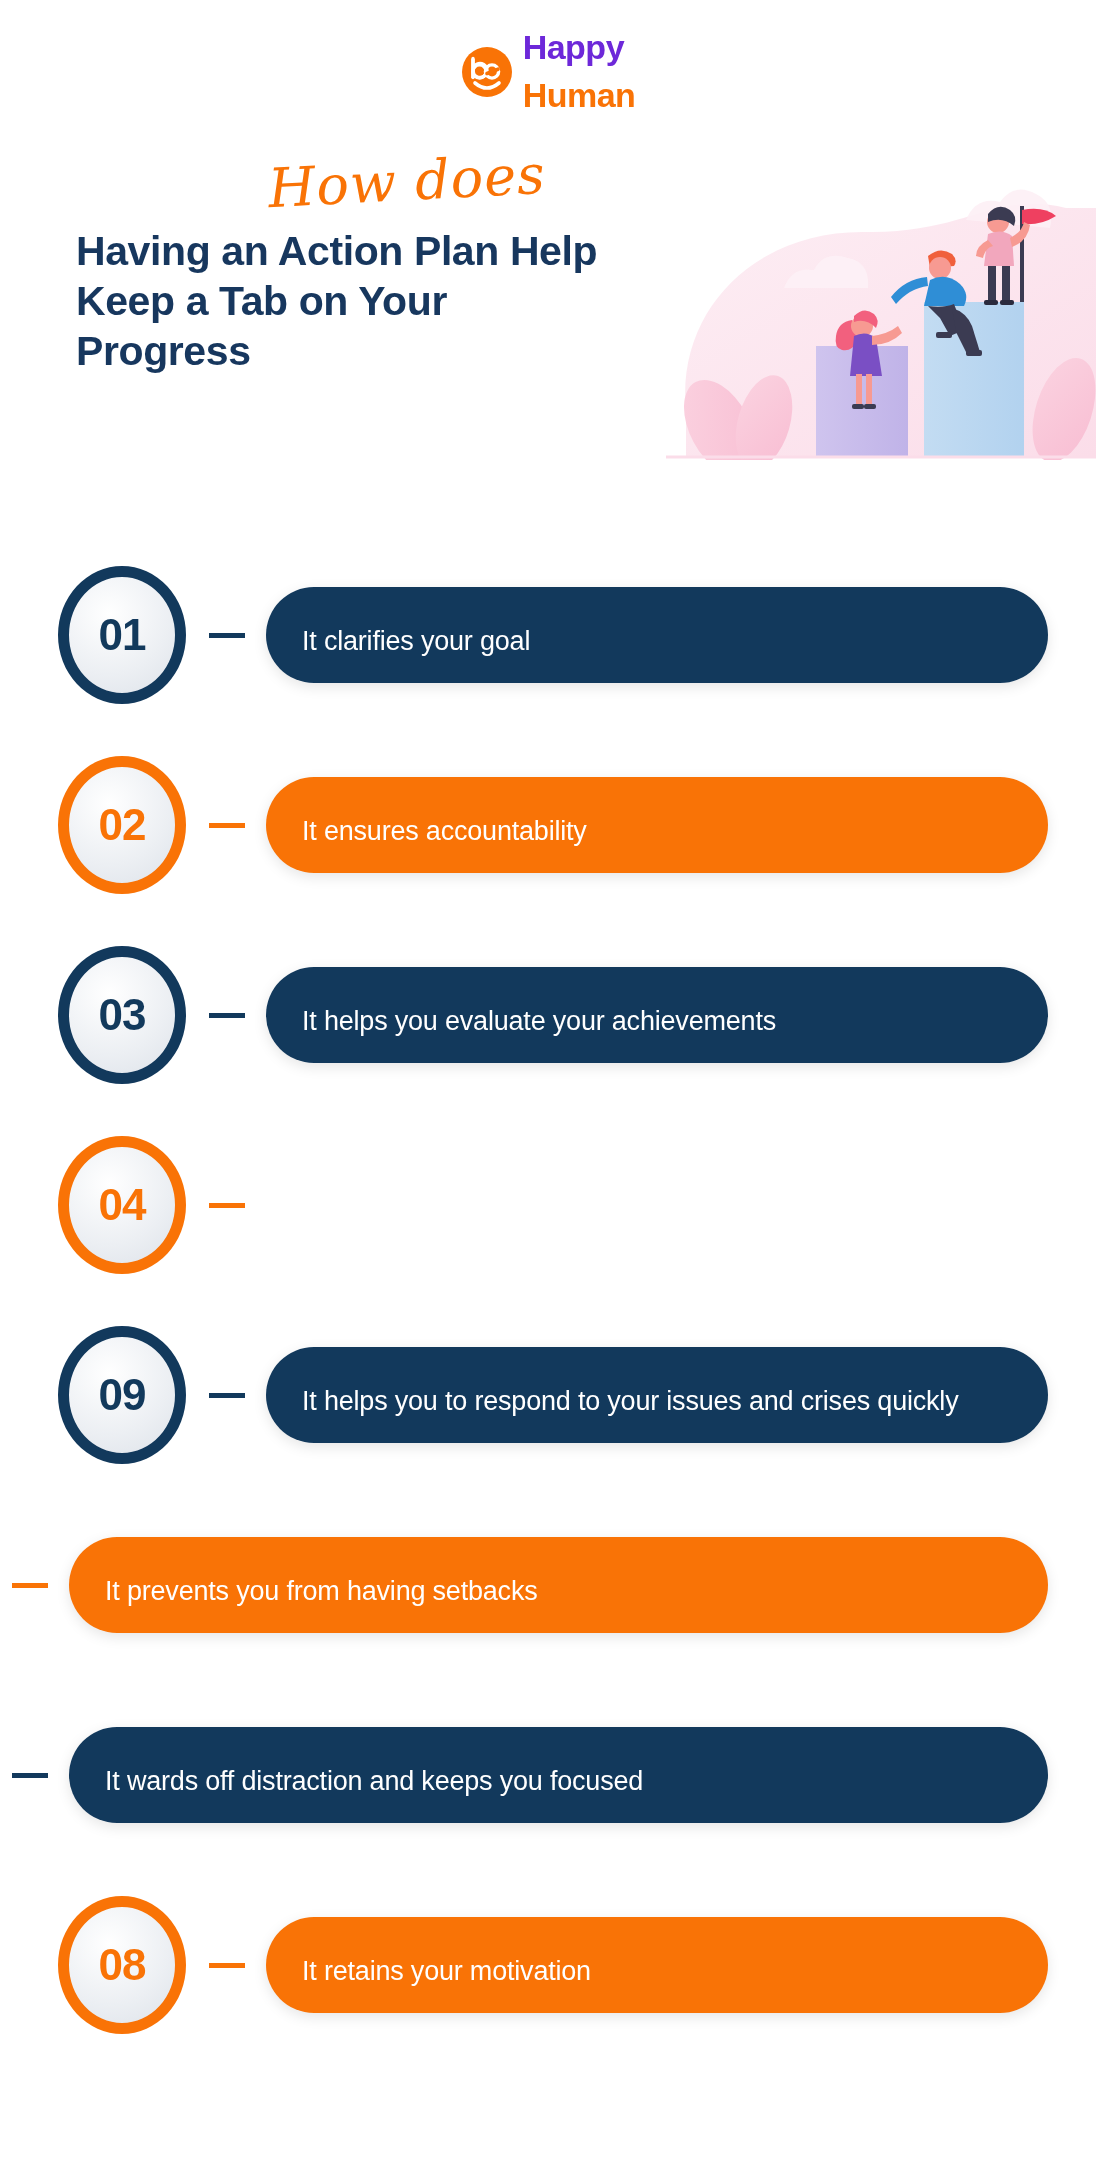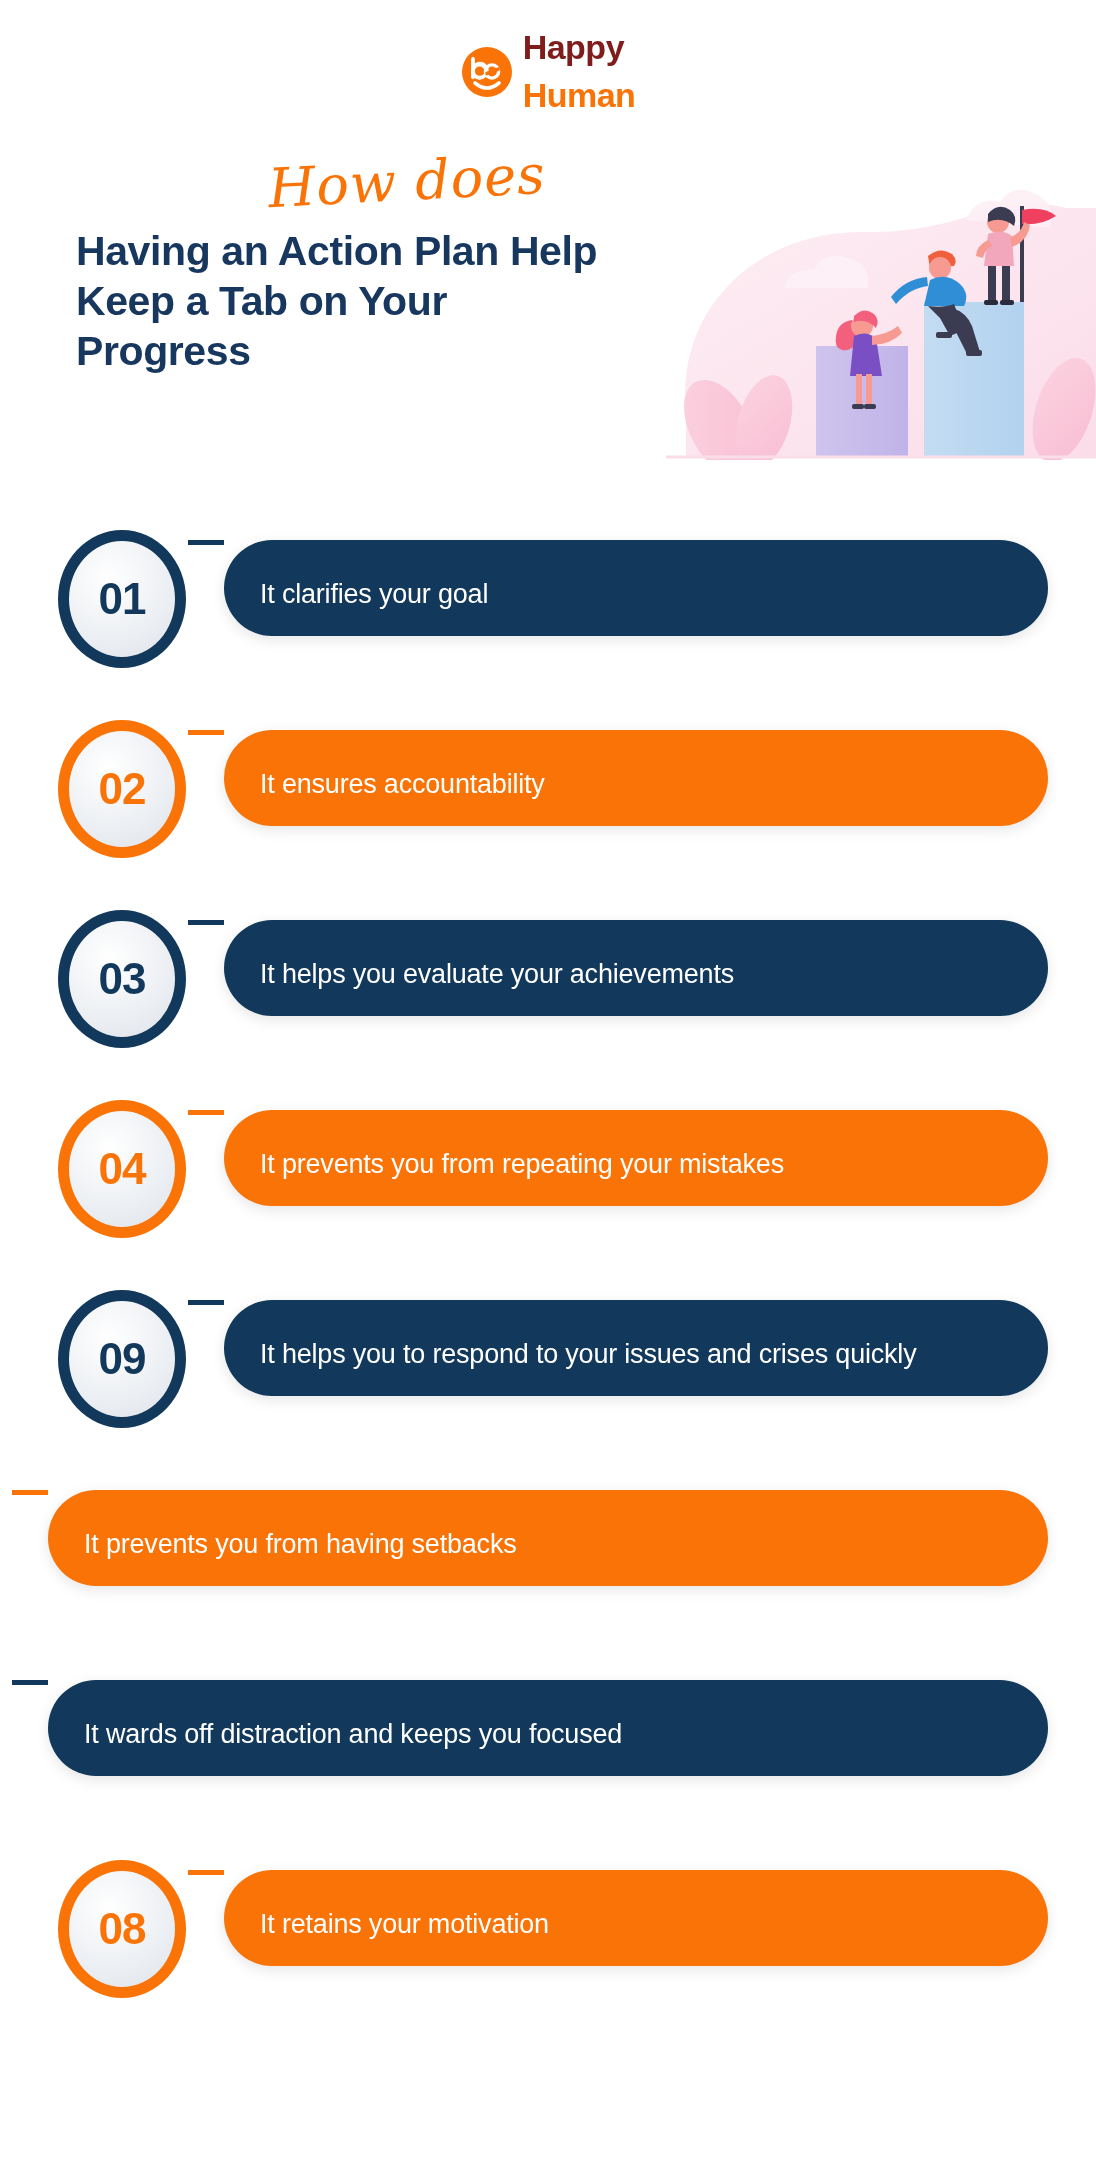--- a/index.html
+++ b/index.html
@@ -41,21 +41,21 @@
     position: relative;
   }
   .logo-words {
     display: flex;
     flex-direction: column;
     line-height: 0.92;
   }
   .logo-happy {
     font-size: 34px;
     font-weight: bold;
-    color: #7f1d1d;
+    color: #6d28d9;
     letter-spacing: -0.5px;
   }
   .logo-human {
     font-size: 34px;
     font-weight: bold;
     color: #f97306;
     letter-spacing: -0.5px;
     margin-top: 17px;
   }
 
@@ -108,21 +108,22 @@
     position: absolute;
     top: 540px;
     left: 0;
     width: 1096px;
   }
 
   .row {
     position: relative;
     height: 190px;
     display: flex;
-    align-items: flex-start;
+    align-items: center;
+    gap: 21px;
   }
 
   .badge {
     position: relative;
     flex: 0 0 auto;
     width: 108px;
     height: 118px;
     margin-left: 68px;
     border-radius: 50%;
     display: flex;
@@ -316,23 +317,20 @@
       <div class="pill">
         <span class="pill-text">It helps you evaluate your achievements</span>
       </div>
     </div>
 
     <div class="row orange">
       <div class="badge">
         <span class="badge-num">04</span>
       </div>
       <div class="connector"></div>
-      <div class="pill">
-        <span class="pill-text">It prevents you from repeating your mistakes</span>
-      </div>
     </div>
 
     <div class="row navy">
       <div class="badge">
         <span class="badge-num">09</span>
       </div>
       <div class="connector"></div>
       <div class="pill">
         <span class="pill-text">It helps you to respond to your issues and crises quickly</span>
       </div>

